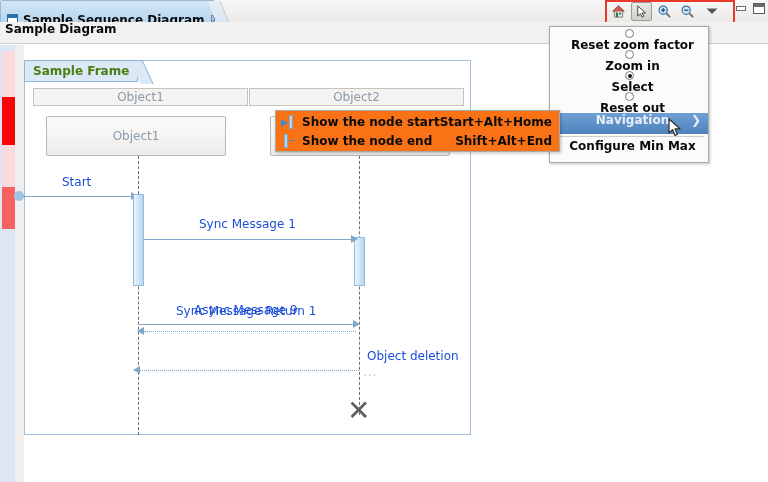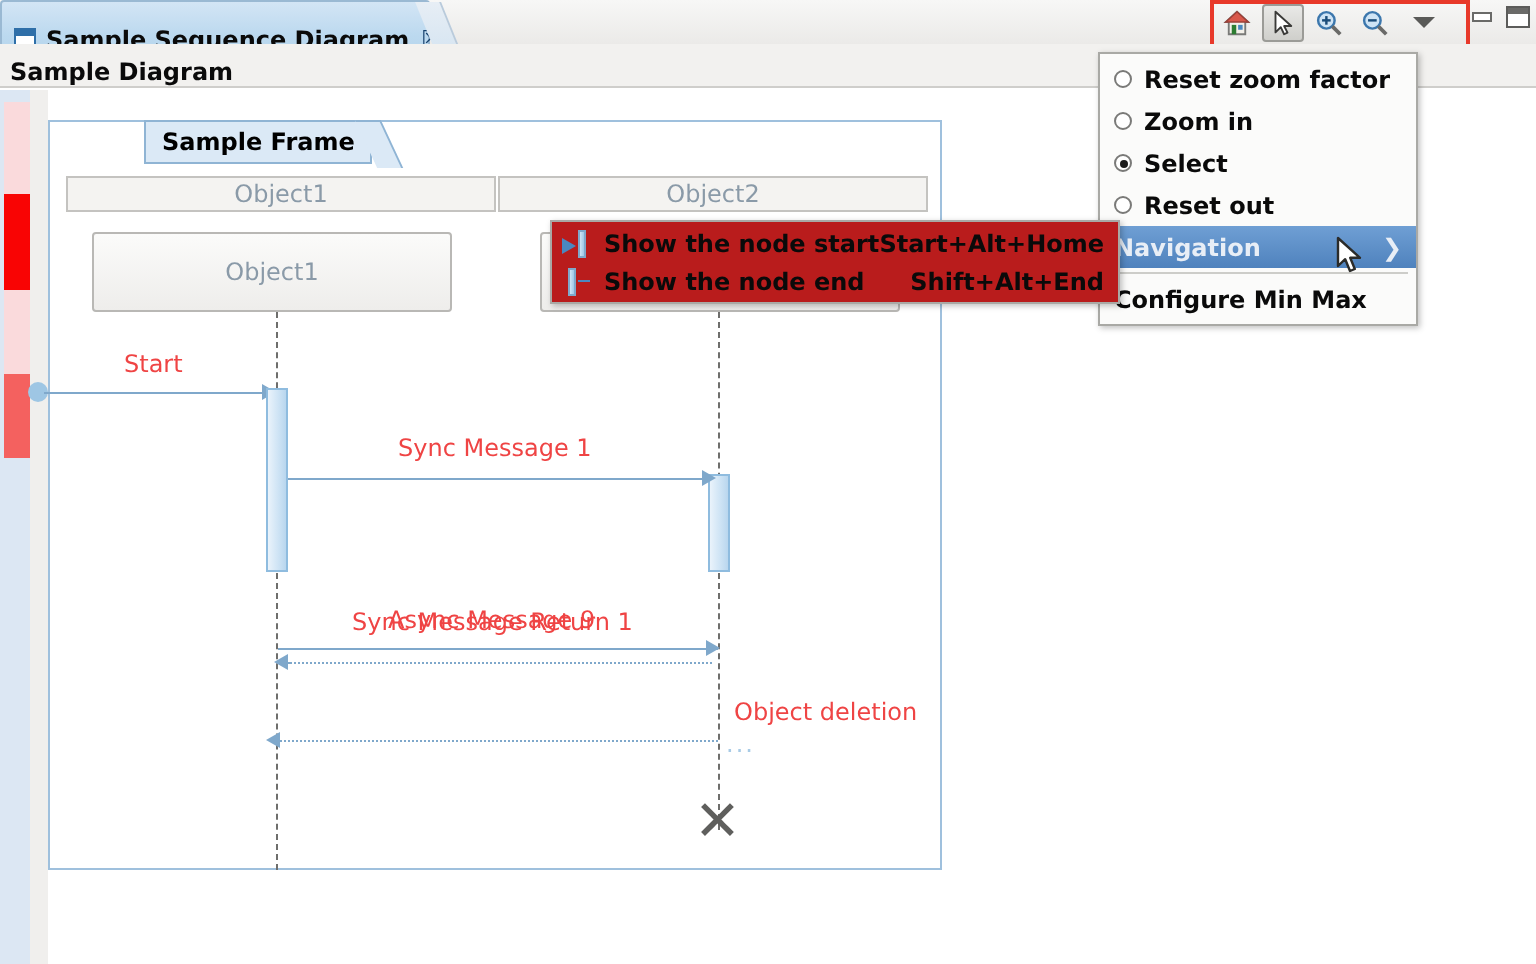--- a/index.html
+++ b/index.html
@@ -43,36 +43,36 @@
   .tbtn{width:21px;height:19px;display:flex;align-items:center;justify-content:center;
     border:1px solid transparent;box-sizing:border-box;border-radius:2px;}
   .tbtn.active{background:linear-gradient(to bottom,#e9e9e7,#cfcfcb);border:1px solid #9b9b97;}
   
   .tb-highlight{position:absolute;left:605px;top:0px;width:130px;height:24px;
     border:2px solid #e8392a;box-sizing:border-box;}
 
   
   .subheader{position:absolute;left:0;top:22px;width:768px;height:22px;
     background:#f2f1ef;border-bottom:1px solid #cfcecb;
-    display:flex;align-items:flex-end;padding-left:5px;box-sizing:border-box;}
+    display:flex;align-items:flex-start;padding-left:5px;box-sizing:border-box;}
   .subheader span{font-size:12px;font-weight:bold;color:#0a0a0a;}
 
   
   .canvas{position:absolute;left:0;top:45px;width:768px;height:437px;background:#fff;}
   
   .gutter{position:absolute;left:0;top:0;width:15px;height:437px;background:#dce7f3;}
   .gutter-white{position:absolute;left:15px;top:0;width:9px;height:437px;background:#f0efed;}
   .gmark{position:absolute;left:2px;width:13px;}
 
   
   .frame{position:absolute;left:24px;top:15px;width:447px;height:375px;
     border:1px solid #9fc0dd;background:#fff;box-sizing:border-box;}
   .frame-tab{position:absolute;left:24px;top:15px;height:22px;min-width:98px;
     background:#dbe9f6;border:1px solid #8fb4d4;box-sizing:border-box;
-    display:flex;align-items:center;padding:0 8px;font-weight:bold;font-size:12px;color:#000000;margin-left:48px;}
+    display:flex;align-items:center;padding:0 8px;font-weight:bold;font-size:12px;color:#4d7c0f;}
   .frame-tab::after{content:"";position:absolute;right:-11px;top:-1px;width:12px;height:23px;
     background:#dbe9f6;border-top:1px solid #8fb4d4;border-right:1px solid #8fb4d4;
     transform:skewX(25deg);}
 
   
   .llhead{position:absolute;height:18px;background:#f4f3f1;border:1px solid #c4c3c0;
     box-sizing:border-box;display:flex;align-items:center;justify-content:center;
     font-size:12px;color:#8a9aa8;}
   
   .objbox{position:absolute;height:40px;
@@ -89,45 +89,45 @@
 
   
   .msg-line{position:absolute;height:0;border-top:1px solid #7fa8cb;}
   .msg-line.dotted{border-top:1px dotted #7fa8cb;}
   .arrow-r{position:absolute;width:0;height:0;
     border-top:4px solid transparent;border-bottom:4px solid transparent;
     border-left:7px solid #7fa8cb;}
   .arrow-l{position:absolute;width:0;height:0;
     border-top:4px solid transparent;border-bottom:4px solid transparent;
     border-right:7px solid #7fa8cb;}
-  .msg-label{position:absolute;font-size:12px;color:#ef4444;white-space:nowrap;}
+  .msg-label{position:absolute;font-size:12px;color:#1d4ed8;white-space:nowrap;}
   .start-dot{position:absolute;width:10px;height:10px;border-radius:50%;
     background:#9ec6e4;}
   .xmark{position:absolute;font-size:28px;color:#5f5f5d;line-height:1;font-weight:500;}
   .dots{position:absolute;font-size:12px;color:#a8cbe6;letter-spacing:1px;}
 
   
   .menu{position:absolute;left:549px;top:26px;width:160px;
     background:#fbfbfa;border:1px solid #a9a9a5;box-shadow:1px 1px 3px rgba(0,0,0,.25);
     padding:2px 0;box-sizing:border-box;}
   .mitem{height:21px;display:flex;align-items:center;padding-left:7px;
-    font-size:12px;color:#0a0a0a;box-sizing:border-box;position:relative;font-weight:bold;}
+    font-size:12px;color:#0a0a0a;box-sizing:border-box;position:relative;font-weight:bold;flex-direction:column;}
   .mitem.sel{background:linear-gradient(to bottom,#6f9fd4,#4f82bd);color:#e8eef6;}
   .radio{width:9px;height:9px;border:1px solid #7a7a78;border-radius:50%;
     background:#fff;box-sizing:border-box;margin-right:6px;flex:none;position:relative;}
   .radio.on::after{content:"";position:absolute;left:1.5px;top:1.5px;width:4px;height:4px;
     border-radius:50%;background:#1b1b1b;}
   .mitem .pad{text-align:right;}
   .sub-arrow{position:absolute;right:7px;font-weight:bold;}
   .msep{height:1px;background:#cdcdc9;margin:2px 4px;}
   .cursor-ptr{position:absolute;left:668px;top:118px;width:14px;height:20px;z-index:40;}
 
   
   .submenu{position:absolute;left:275px;top:110px;width:285px;
-    background:#b91c1c;border:1px solid #a9a9a5;box-shadow:1px 1px 3px rgba(0,0,0,.25);
+    background:#f97316;border:1px solid #a9a9a5;box-shadow:1px 1px 3px rgba(0,0,0,.25);
     padding:1px 0;box-sizing:border-box;z-index:30;}
   .sitem{height:19px;display:flex;align-items:center;font-size:12px;color:#0a0a0a;
     box-sizing:border-box;padding:0 7px 0 5px;font-weight:bold;}
   .sitem .sico{width:14px;height:14px;margin-right:7px;flex:none;position:relative;}
   .sitem .slabel{flex:none;}
   .sitem .skey{margin-left:auto;font-weight:bold;}
   
   .ico-nodestart::before{content:"";position:absolute;right:2px;top:0;width:4px;height:14px;
     background:linear-gradient(to right,#cfe4f5,#9fc6e6);border:1px solid #7fa8cb;box-sizing:border-box;}
   .ico-nodestart::after{content:"";position:absolute;left:0px;top:4px;width:0;height:0;

